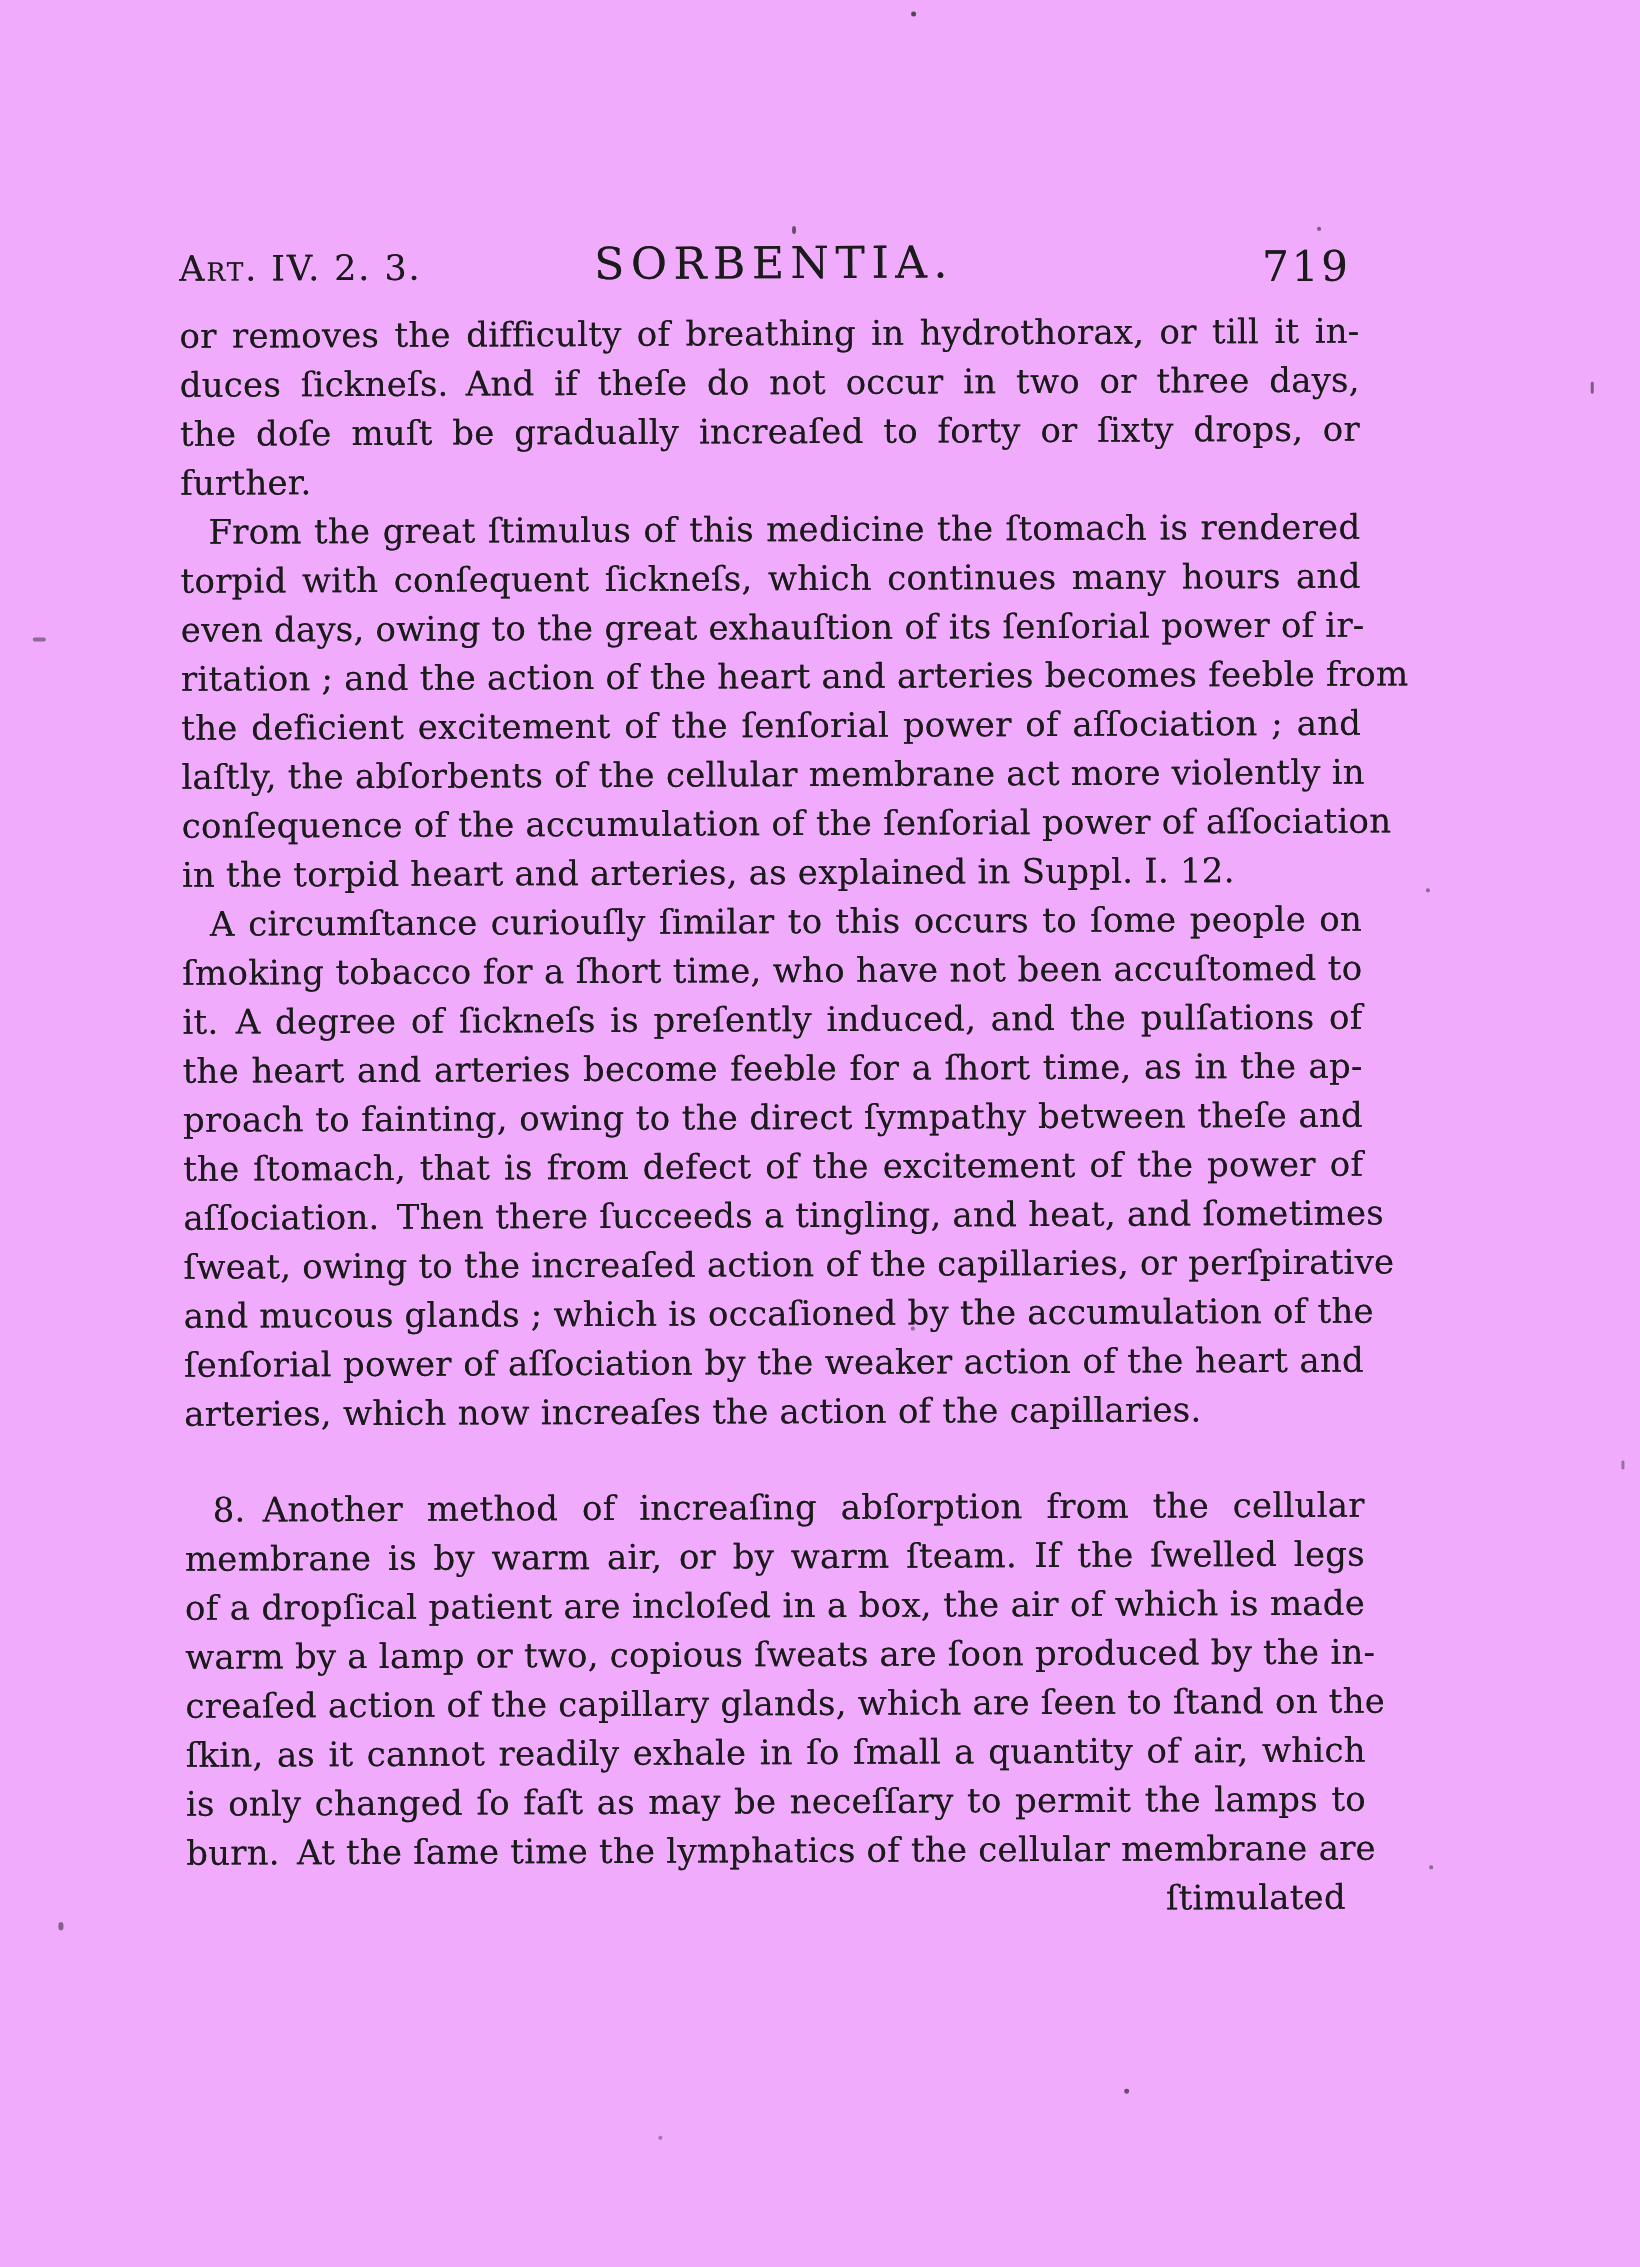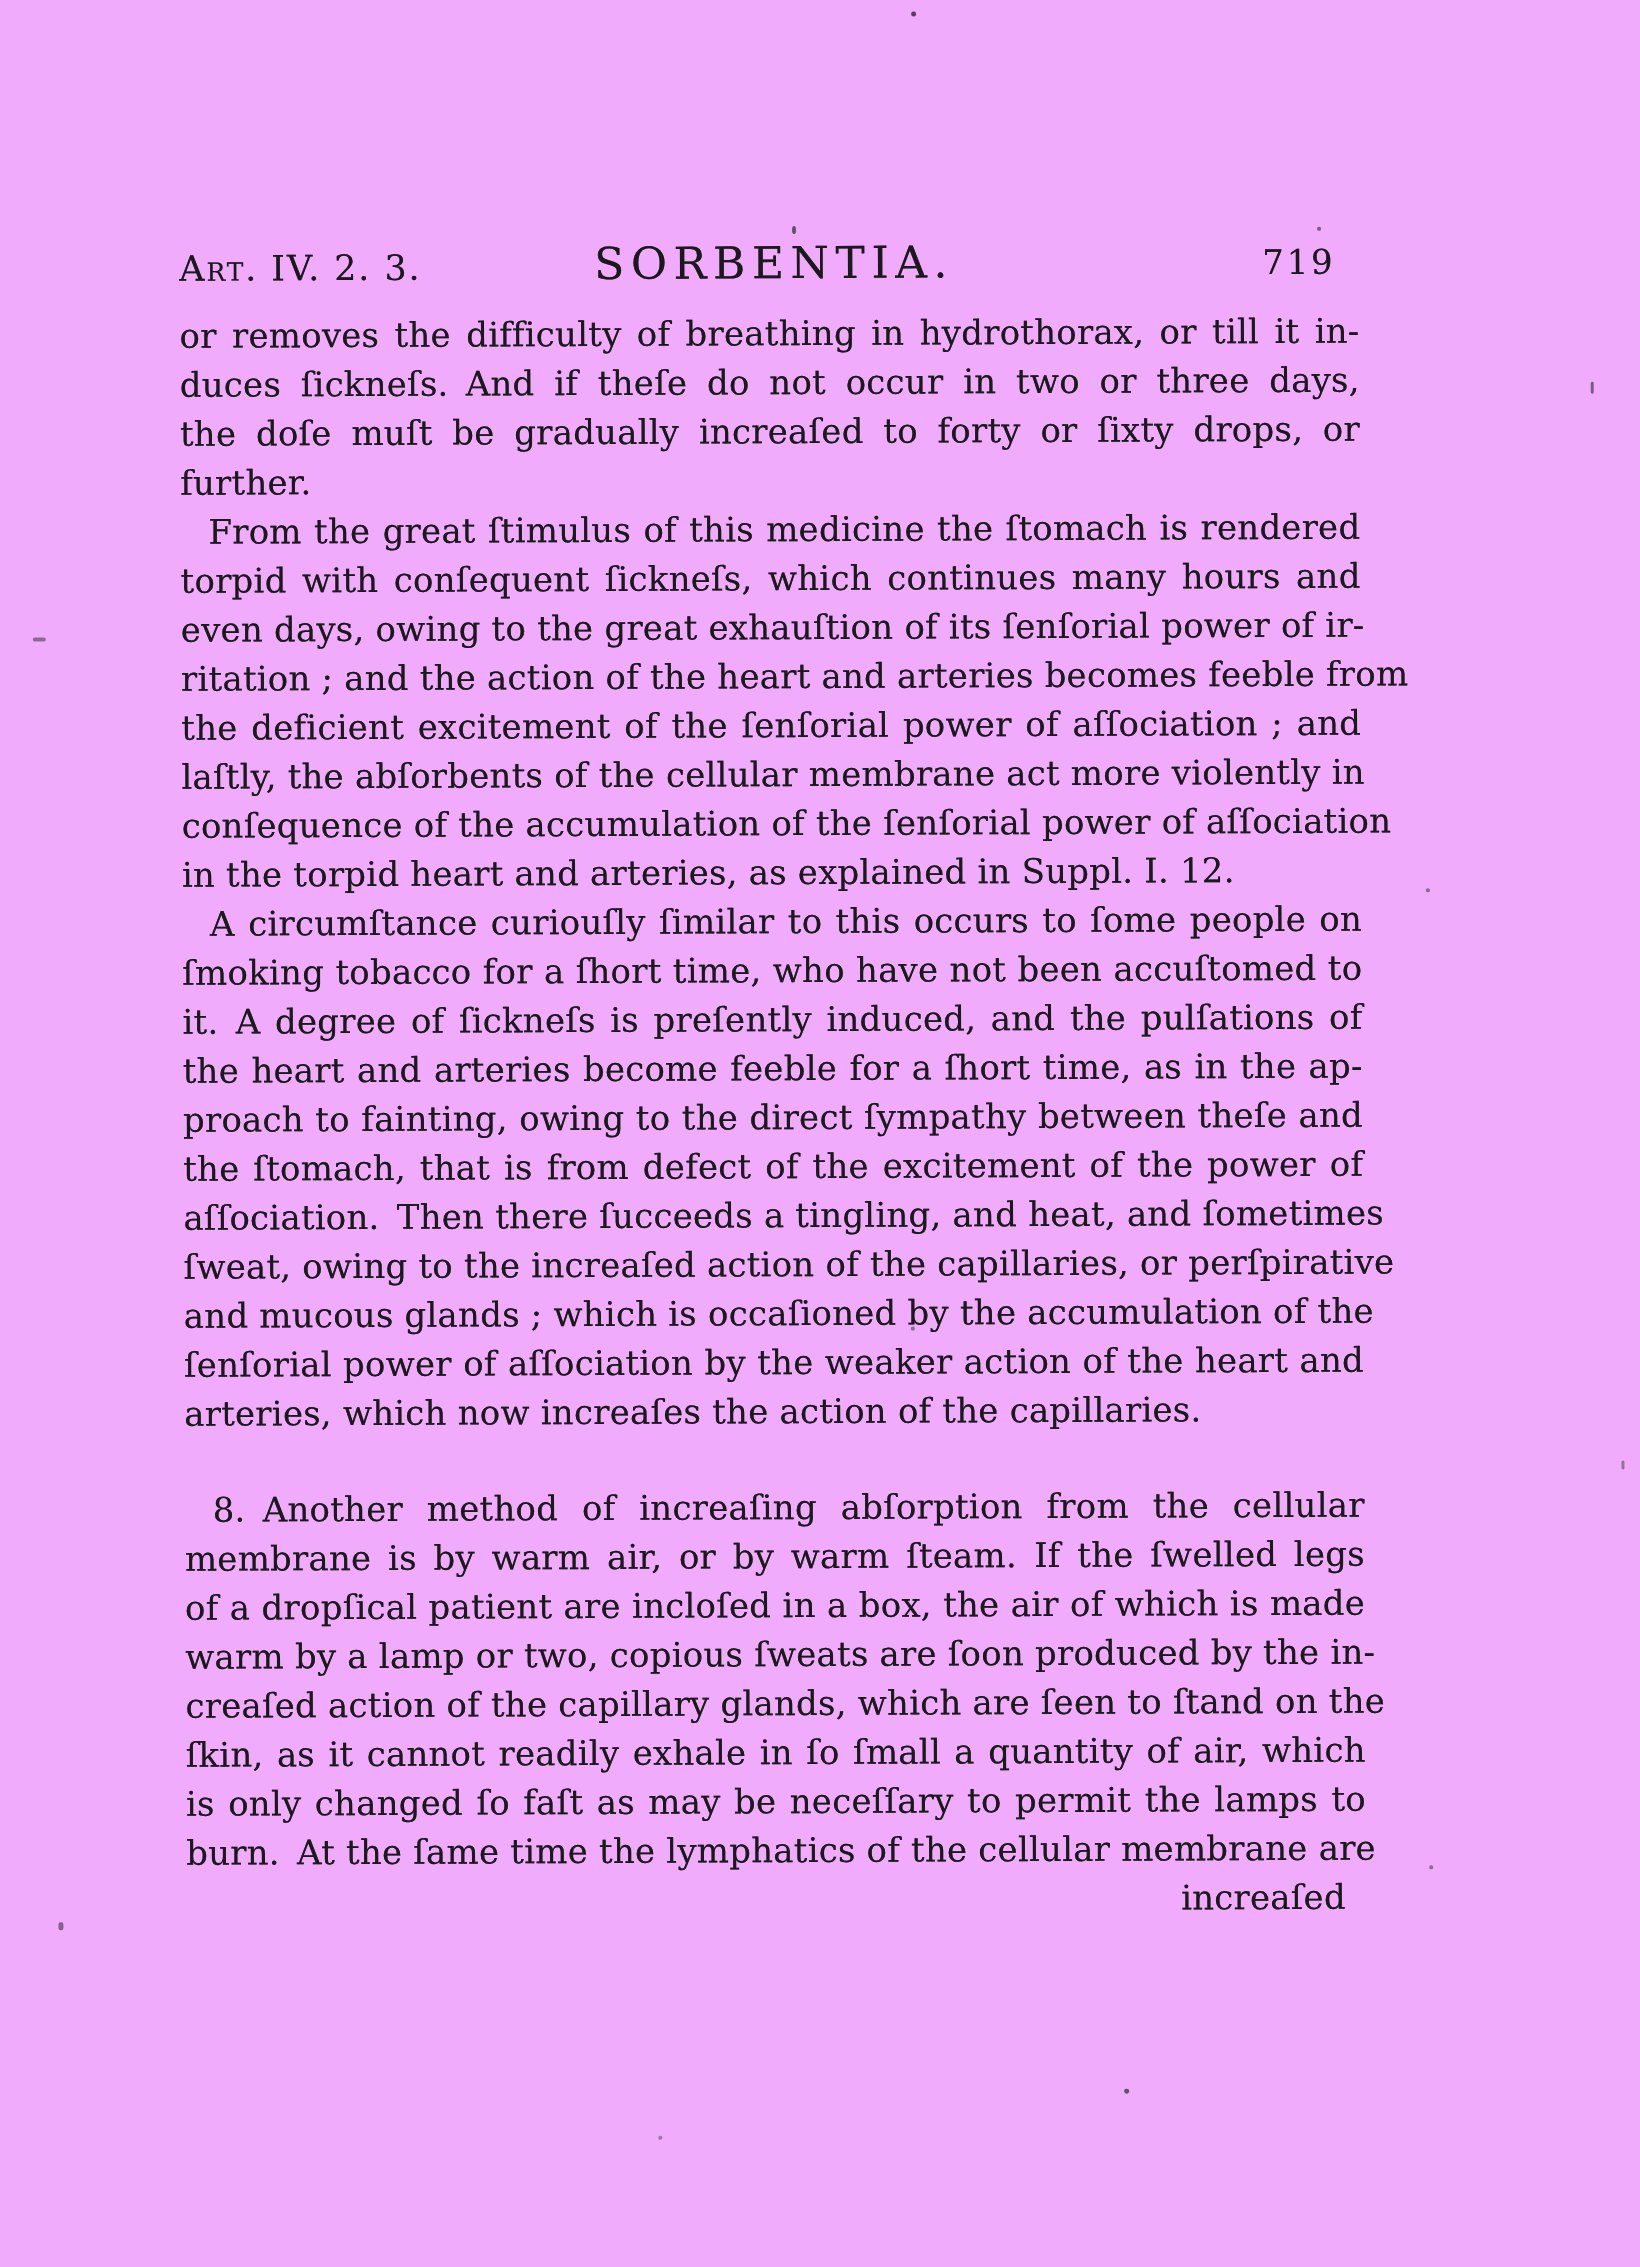--- a/index.html
+++ b/index.html
@@ -41,21 +41,21 @@
     left: 597px;
     top: 237px;
     font-size: 44px;
     letter-spacing: 6.5px;
     white-space: nowrap;
   }
   .header-folio {
     position: absolute;
     left: 1265px;
     top: 244px;
-    font-size: 34px;
+    font-size: 42px;
     letter-spacing: 2.8px;
     white-space: nowrap;
   }
   
   .text-block {
     position: absolute;
     left: 182px;
     top: 309px;
     width: 1180px;
     font-size: 34px;
@@ -133,21 +133,21 @@
           <div class="line first-indent">8. Another method of increaſing abſorption from the cellular</div>
           <div class="line">membrane is by warm air, or by warm ſteam. If the ſwelled legs</div>
           <div class="line">of a dropſical patient are incloſed in a box, the air of which is made</div>
           <div class="line">warm by a lamp or two, copious ſweats are ſoon produced by the in-</div>
           <div class="line">creaſed action of the capillary glands, which are ſeen to ſtand on the</div>
           <div class="line">ſkin, as it cannot readily exhale in ſo ſmall a quantity of air, which</div>
           <div class="line">is only changed ſo faſt as may be neceſſary to permit the lamps to</div>
           <div class="line">burn. At the ſame time the lymphatics of the cellular membrane are</div>
         </div>
         <div class="catchword-row" id="catchword-row">
-        <span>increaſed</span>
+        <span>ſtimulated</span>
       </div>
       </div>
 
     <div class="speck" style="left:915px;top:12px;width:4.7px;height:4.7px;opacity:.8"></div>
     <div class="speck" style="left:795px;top:226px;width:3.7px;height:7.5px;opacity:.7"></div>
     <div class="speck" style="left:1320px;top:229px;width:3.7px;height:3.7px;opacity:.6"></div>
     <div class="speck" style="left:1593px;top:385px;width:2.8px;height:12px;opacity:.6;border-radius:1.9px"></div>
     <div class="speck" style="left:34px;top:634px;width:13px;height:3.7px;opacity:.5;border-radius:1.9px"></div>
     <div class="speck" style="left:1426px;top:891px;width:3.7px;height:3.7px;opacity:.5"></div>
     <div class="speck" style="left:909px;top:1327px;width:3.7px;height:3.7px;opacity:.5"></div>

